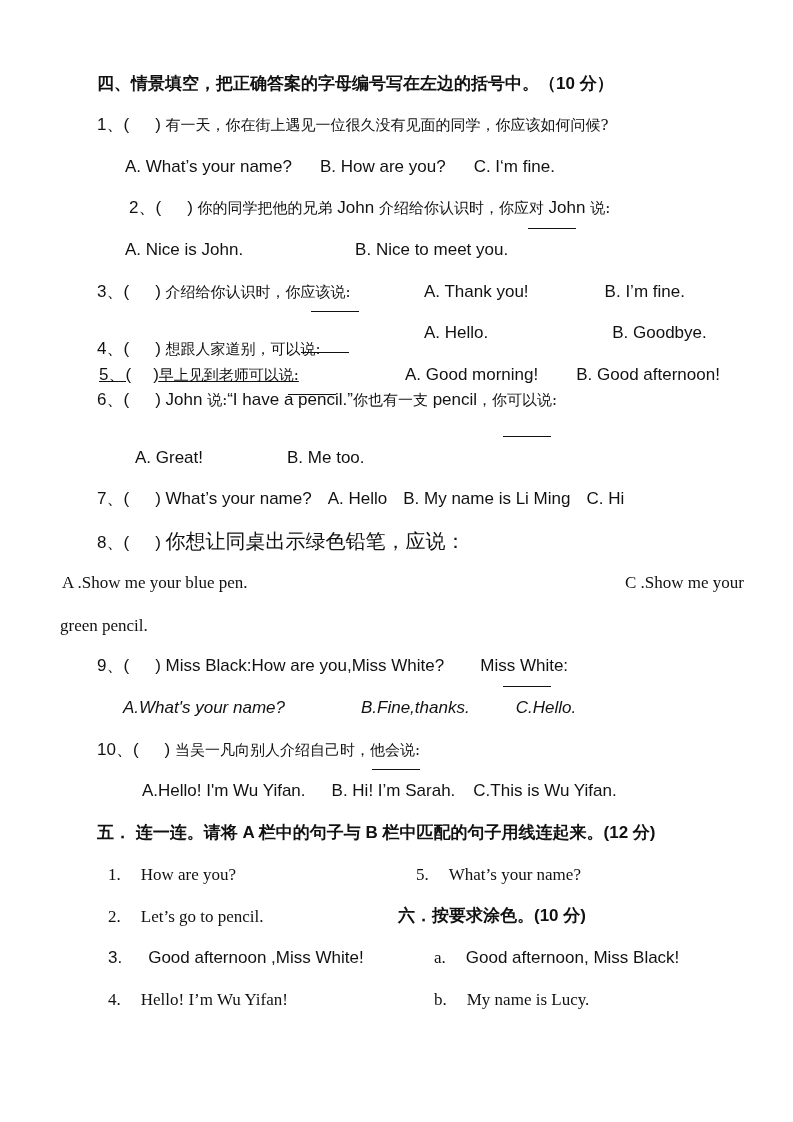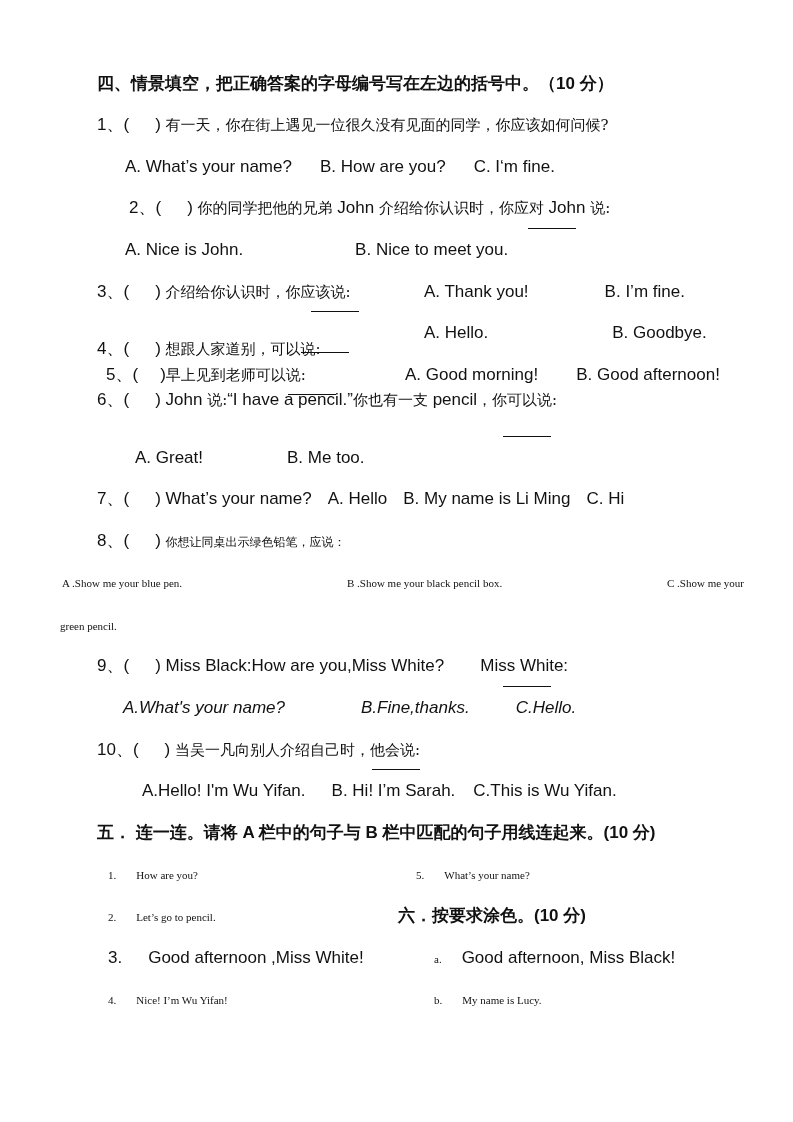--- a/index.html
+++ b/index.html
@@ -1,19 +1,19 @@
 <!DOCTYPE html>
 <html><head>
   <meta charset="utf-8">
   <style>
     html, body { margin: 0; padding: 0; background: #ffffff; }
     body { width: 793px; height: 1122px; position: relative; overflow: hidden; color: #111; }
     .line { position: absolute; white-space: nowrap; font-family: "Liberation Sans", sans-serif; font-size: 17px; line-height: 22px; }
     .bold { font-weight: bold; }
-    .serif { font-family: "Liberation Serif", serif; font-size: 11px; }
+    .serif { font-family: "Liberation Serif", serif; font-size: 17px; }
     .cjk { font-family: "DejaVu Serif", serif; font-size: 15px; }
     .gap { display: inline-block; }
     .rule { position: absolute; height: 1px; background: #111; }
   </style>
 </head>
 <body>
 
 <div class="line bold" style="left:97px; top:73px; font-size:17px;">四、情景填空，把正确答案的字母编号写在左边的括号中。（10 分）</div>
 
 <div class="line" style="left:97px; top:114px;">
@@ -48,21 +48,21 @@
 
 <div class="line" style="left:97px; top:322px;margin-top:16px;">
   <span>4、(</span><span class="gap" style="width:26px;"></span><span>)</span>
   <span class="cjk">想跟人家道别，可以说:</span>
 </div>
 <div class="line" style="left:424px; top:322px;">
   <span>A. Hello.</span><span class="gap" style="width:124px;"></span><span>B. Goodbye.</span>
 </div>
 <div class="rule" style="left:301px; top:352px; width:48px;"></div>
 
-<div class="line" style="left:106px; top:364px;">
+<div class="line" style="left:99px; top:364px;text-decoration:underline;">
   <span>5、(</span><span class="gap" style="width:22px;"></span><span>)</span><span class="cjk">早上见到老师可以说:</span>
 </div>
 <div class="line" style="left:405px; top:364px;">
   <span>A. Good morning!</span><span class="gap" style="width:38px;"></span><span>B. Good afternoon!</span>
 </div>
 <div class="rule" style="left:288px; top:394px; width:48px;"></div>
 
 <div class="line" style="left:97px; top:389px;">
   <span>6、(</span><span class="gap" style="width:26px;"></span><span>)</span>
   <span>John</span>
@@ -74,25 +74,24 @@
   <span>A. Great!</span><span class="gap" style="width:84px;"></span><span>B. Me too.</span>
 </div>
 
 <div class="line" style="left:97px; top:488px;">
   <span>7、(</span><span class="gap" style="width:26px;"></span><span>)</span>
   <span>What’s your name?</span><span class="gap" style="width:16px;"></span><span>A. Hello</span><span class="gap" style="width:16px;"></span><span>B. My name is Li Ming</span><span class="gap" style="width:16px;"></span><span>C. Hi</span>
 </div>
 
 <div class="line" style="left:97px; top:530px;">
   <span>8、(</span><span class="gap" style="width:26px;"></span><span>)</span>
-  <span style="font-family:'DejaVu Sans', sans-serif; font-size:12px;">你想让同桌出示绿色铅笔，应说：</span>
+  <span style="font-family:'DejaVu Sans', sans-serif; font-size:20px;">你想让同桌出示绿色铅笔，应说：</span>
 </div>
 <div class="line serif" style="left:62px; top:572px; width:682px; display:flex; justify-content:space-between;">
   <span>A .Show me your blue pen.</span>
-  <span>B .Show me your black pencil box.</span>
   <span>C .Show me your</span>
 </div>
 <div class="line serif" style="left:60px; top:615px;">green pencil.</div>
 
 <div class="line" style="left:97px; top:655px;">
   <span>9、(</span><span class="gap" style="width:26px;"></span><span>)</span>
   <span>Miss Black:How are you,Miss White?</span><span class="gap" style="width:36px;"></span><span>Miss White:</span>
 </div>
 <div class="rule" style="left:503px; top:686px; width:48px;"></div>
 <div class="line" style="left:123px; top:697px;font-style:italic;">
@@ -101,33 +100,33 @@
 
 <div class="line" style="left:97px; top:739px;">
   <span>10、(</span><span class="gap" style="width:26px;"></span><span>)</span>
   <span class="cjk">当吴一凡向别人介绍自己时，他会说:</span>
 </div>
 <div class="rule" style="left:372px; top:769px; width:48px;"></div>
 <div class="line" style="left:142px; top:780px;text-align:right;">
   <span>A.Hello! I'm Wu Yifan.</span><span class="gap" style="width:26px;"></span><span>B. Hi! I’m Sarah.</span><span class="gap" style="width:18px;"></span><span>C.This is Wu Yifan.</span>
 </div>
 
-<div class="line bold" style="left:97px; top:822px;">五． 连一连。请将 A 栏中的句子与 B 栏中匹配的句子用线连起来。(10 分)</div>
+<div class="line bold" style="left:97px; top:822px;">五． 连一连。请将 A 栏中的句子与 B 栏中匹配的句子用线连起来。(12 分)</div>
 
 <div class="line serif" style="left:108px; top:864px;">
   <span>1.</span><span class="gap" style="width:20px;"></span><span>How are you?</span>
 </div>
 <div class="line serif" style="left:108px; top:906px;">
   <span>2.</span><span class="gap" style="width:20px;"></span><span>Let’s go to pencil.</span>
 </div>
 <div class="line" style="left:108px; top:947px;">
   <span>3.</span><span class="gap" style="width:26px;"></span><span>Good afternoon ,Miss White!</span>
 </div>
 <div class="line serif" style="left:108px; top:989px;">
-  <span>4.</span><span class="gap" style="width:20px;"></span><span>Nice! I’m Wu Yifan!</span>
+  <span>4.</span><span class="gap" style="width:20px;"></span><span>Hello! I’m Wu Yifan!</span>
 </div>
 
 <div class="line serif" style="left:416px; top:864px;">
   <span>5.</span><span class="gap" style="width:20px;"></span><span>What’s your name?</span>
 </div>
 
 <div class="line bold" style="left:398px; top:905px;">六．按要求涂色。(10 分)</div>
 
 <div class="line" style="left:434px; top:947px;">
   <span class="serif">a.</span><span class="gap" style="width:20px;"></span><span>Good afternoon, Miss Black!</span>

